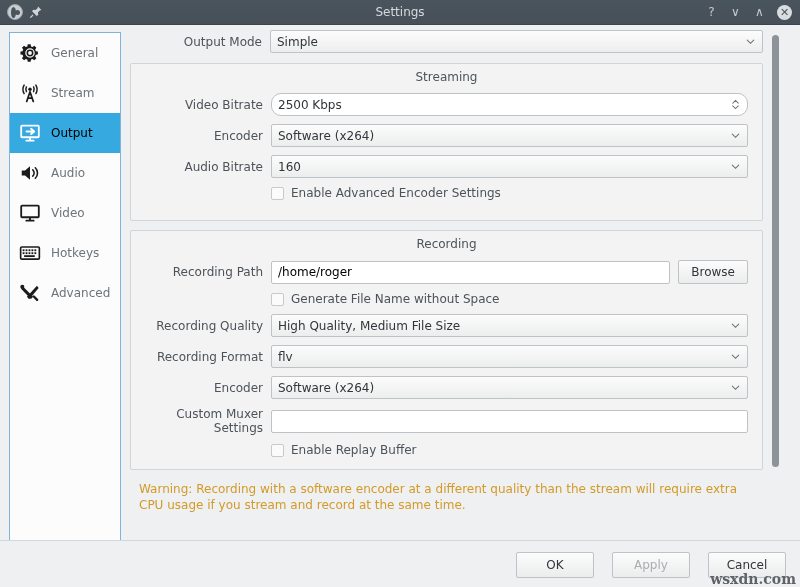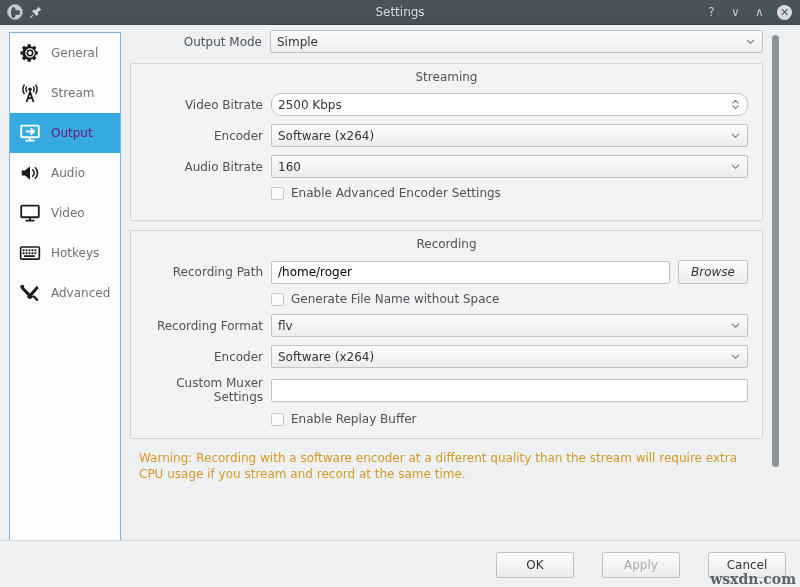--- a/index.html
+++ b/index.html
@@ -125,21 +125,21 @@
     align-items: center;
     height: 40px;
     padding-left: 8px;
     gap: 9px;
     color: #6e7479;
     font-size: 12px;
     cursor: default;
   }
   .side-item.selected {
     background: #35a9e0;
-    color: #701a75;
+    color: #000000;
   }
   .side-icon {
     width: 24px;
     height: 24px;
     flex: 0 0 24px;
     display: flex;
     align-items: center;
     justify-content: center;
   }
   .side-icon svg { display: block; }
@@ -316,21 +316,21 @@
     left: 0;
     right: 0;
     bottom: 0;
     height: 48px;
     background: #eff0f1;
     border-top: 1px solid #d5d8da;
     display: flex;
     align-items: center;
     justify-content: flex-end;
     padding-right: 14px;
-    gap: 28px;
+    gap: 18px;
     box-sizing: border-box;
   }
   .bottombar .btn {
     min-width: 78px;
     height: 26px;
   }
 
   .watermark {
     position: absolute;
     right: 4px;
@@ -524,29 +524,40 @@
     </div>
 
     <div class="groupbox" style="margin-right:22px;">
       <div class="group-title">Recording</div>
 
       <div class="form-row">
         <div class="f-label">Recording Path</div>
         <div class="textfield" style="flex:1 1 auto;">
           <span>/home/roger</span>
         </div>
-        <div class="btn" style="margin-left:8px;font-style:italic;">Browse</div>
+        <div class="btn" style="margin-left:8px;">Browse</div>
       </div>
 
       <div class="check-row">
         <div class="spacer"></div>
         <span class="checkbox"></span>
         <span class="check-label">Generate File Name without Space</span>
       </div>
 
+      <div class="form-row">
+        <div class="f-label">Recording Quality</div>
+        <div class="combo">
+          <span>High Quality, Medium File Size</span>
+          <span class="chev">
+            <svg viewBox="0 0 12 12" width="11" height="11">
+                <path d="M2.5 4.5 L6 8 L9.5 4.5" stroke="#6e7479" stroke-width="1.2" fill="none" stroke-linecap="round"></path>
+              </svg>
+          </span>
+        </div>
+      </div>
 
       <div class="form-row">
         <div class="f-label">Recording Format</div>
         <div class="combo">
           <span>flv</span>
           <span class="chev">
             <svg viewBox="0 0 12 12" width="11" height="11">
                 <path d="M2.5 4.5 L6 8 L9.5 4.5" stroke="#6e7479" stroke-width="1.2" fill="none" stroke-linecap="round"></path>
               </svg>
           </span>

